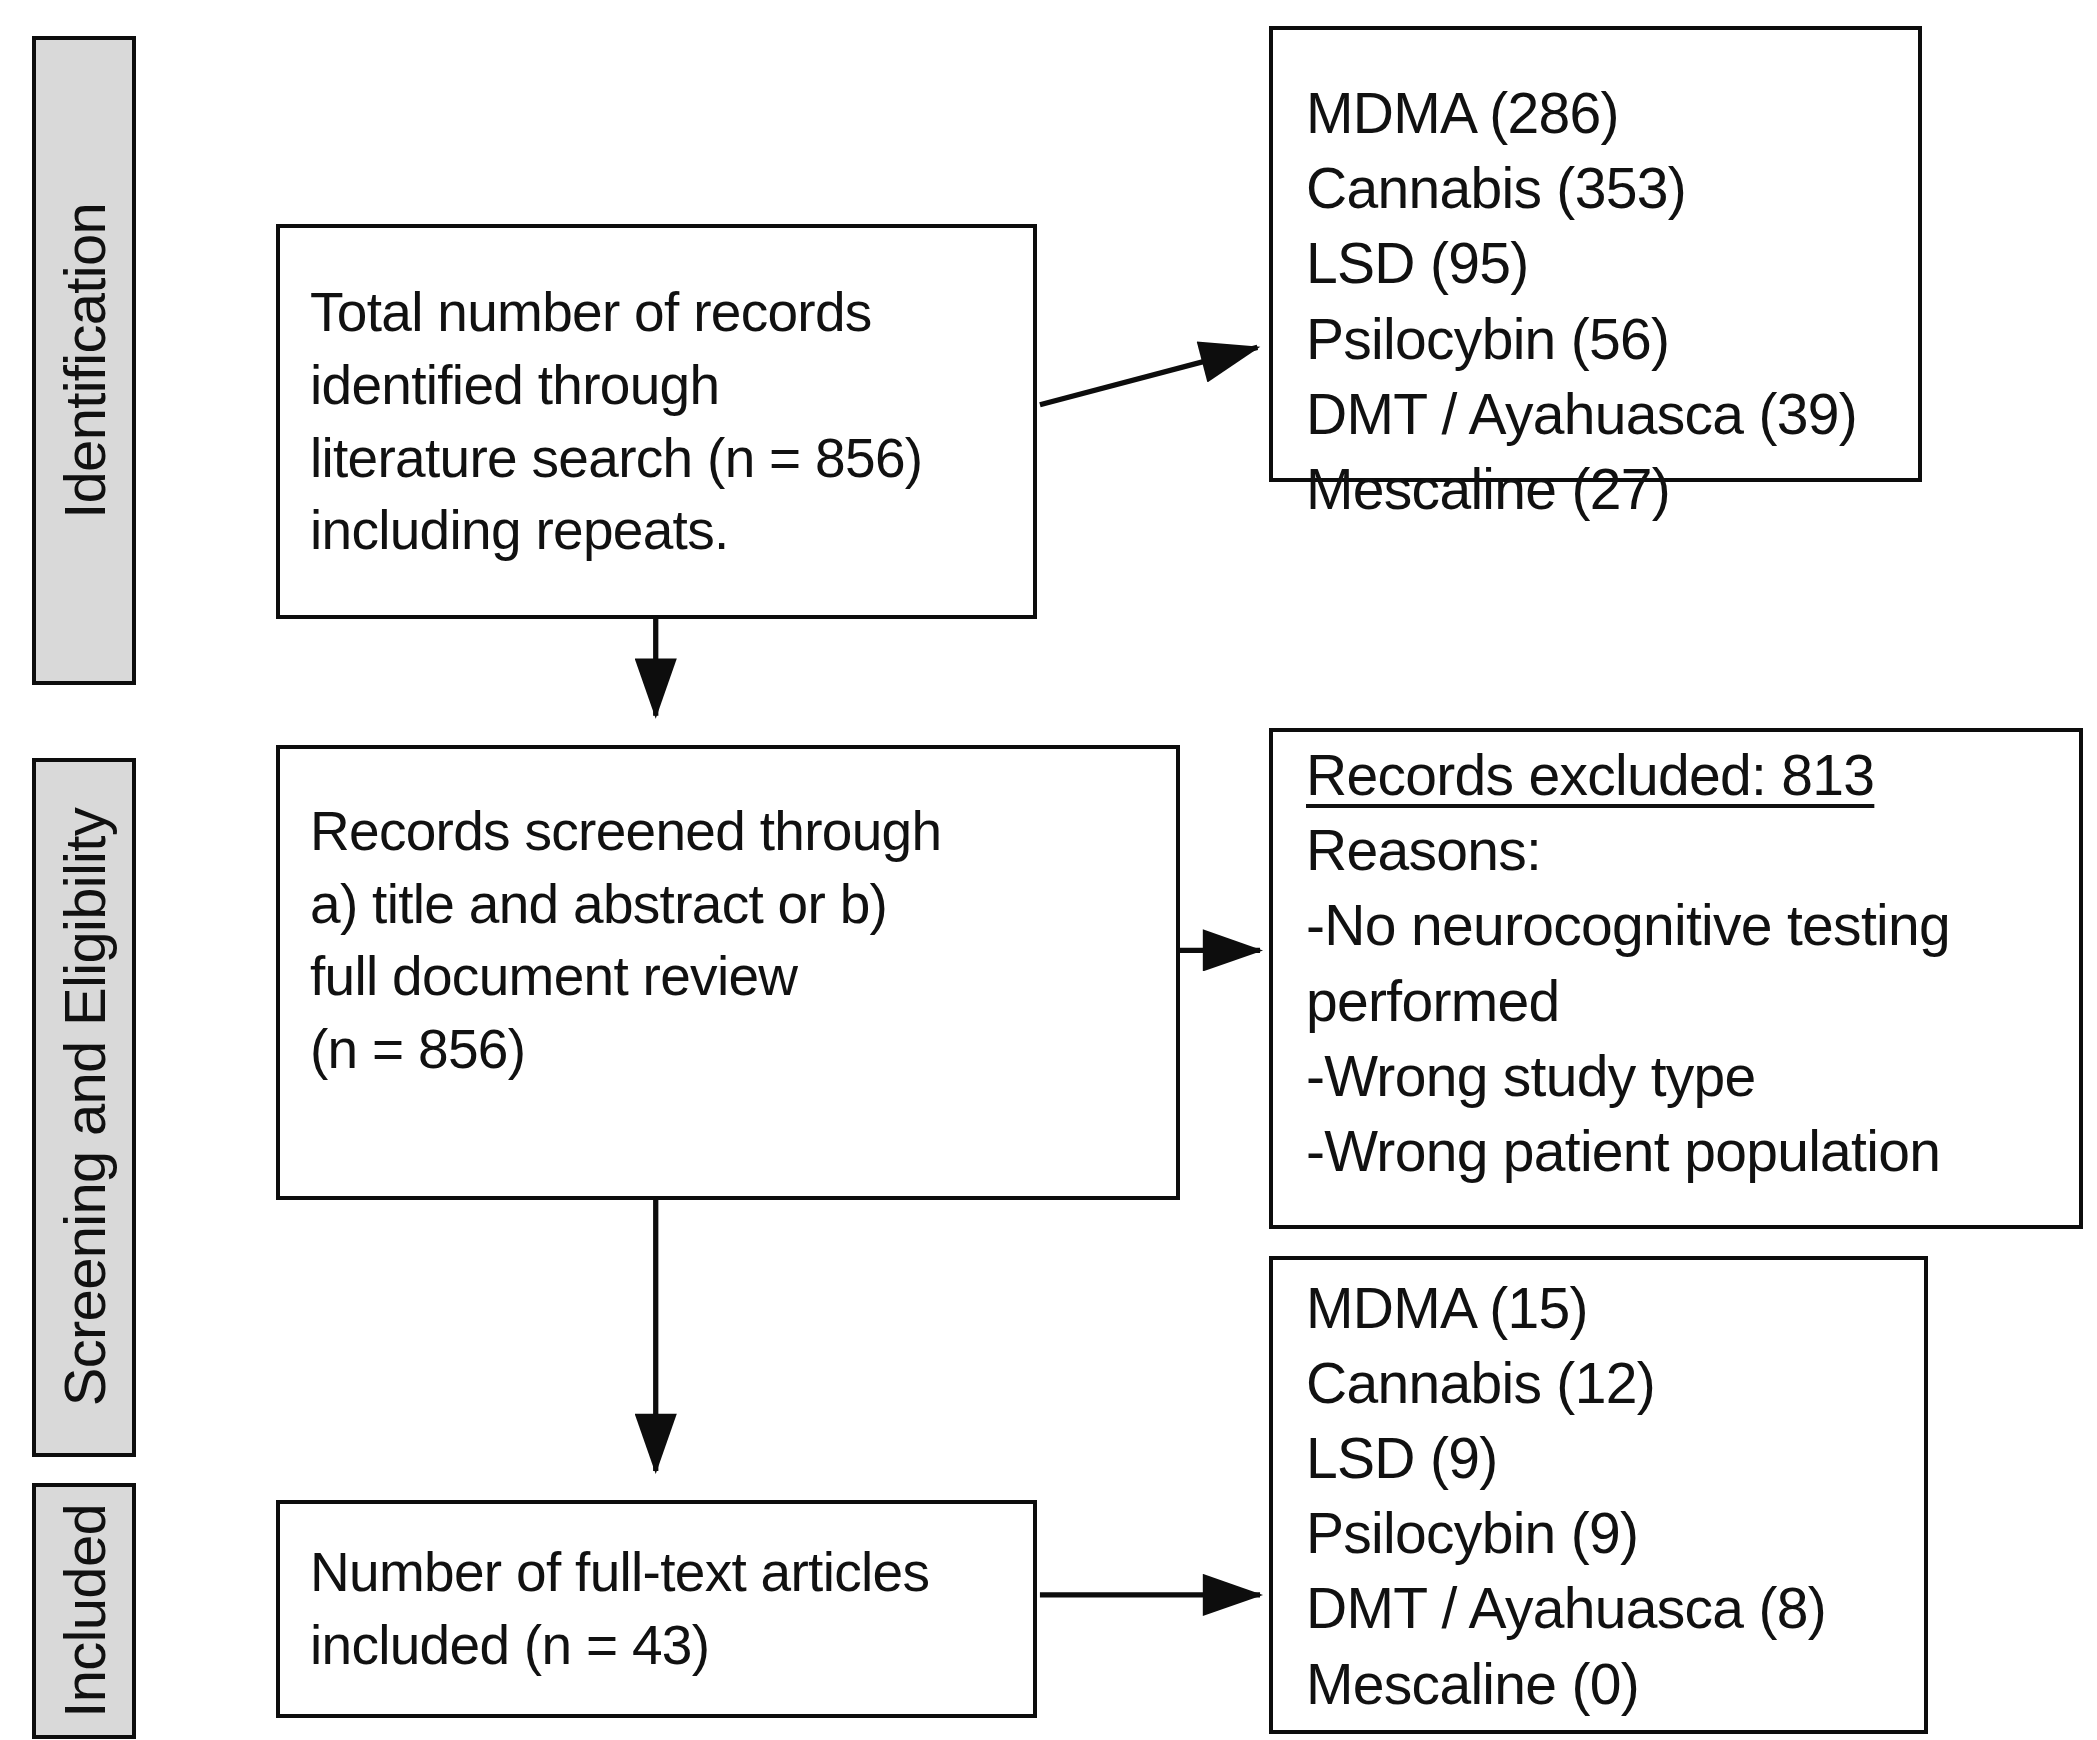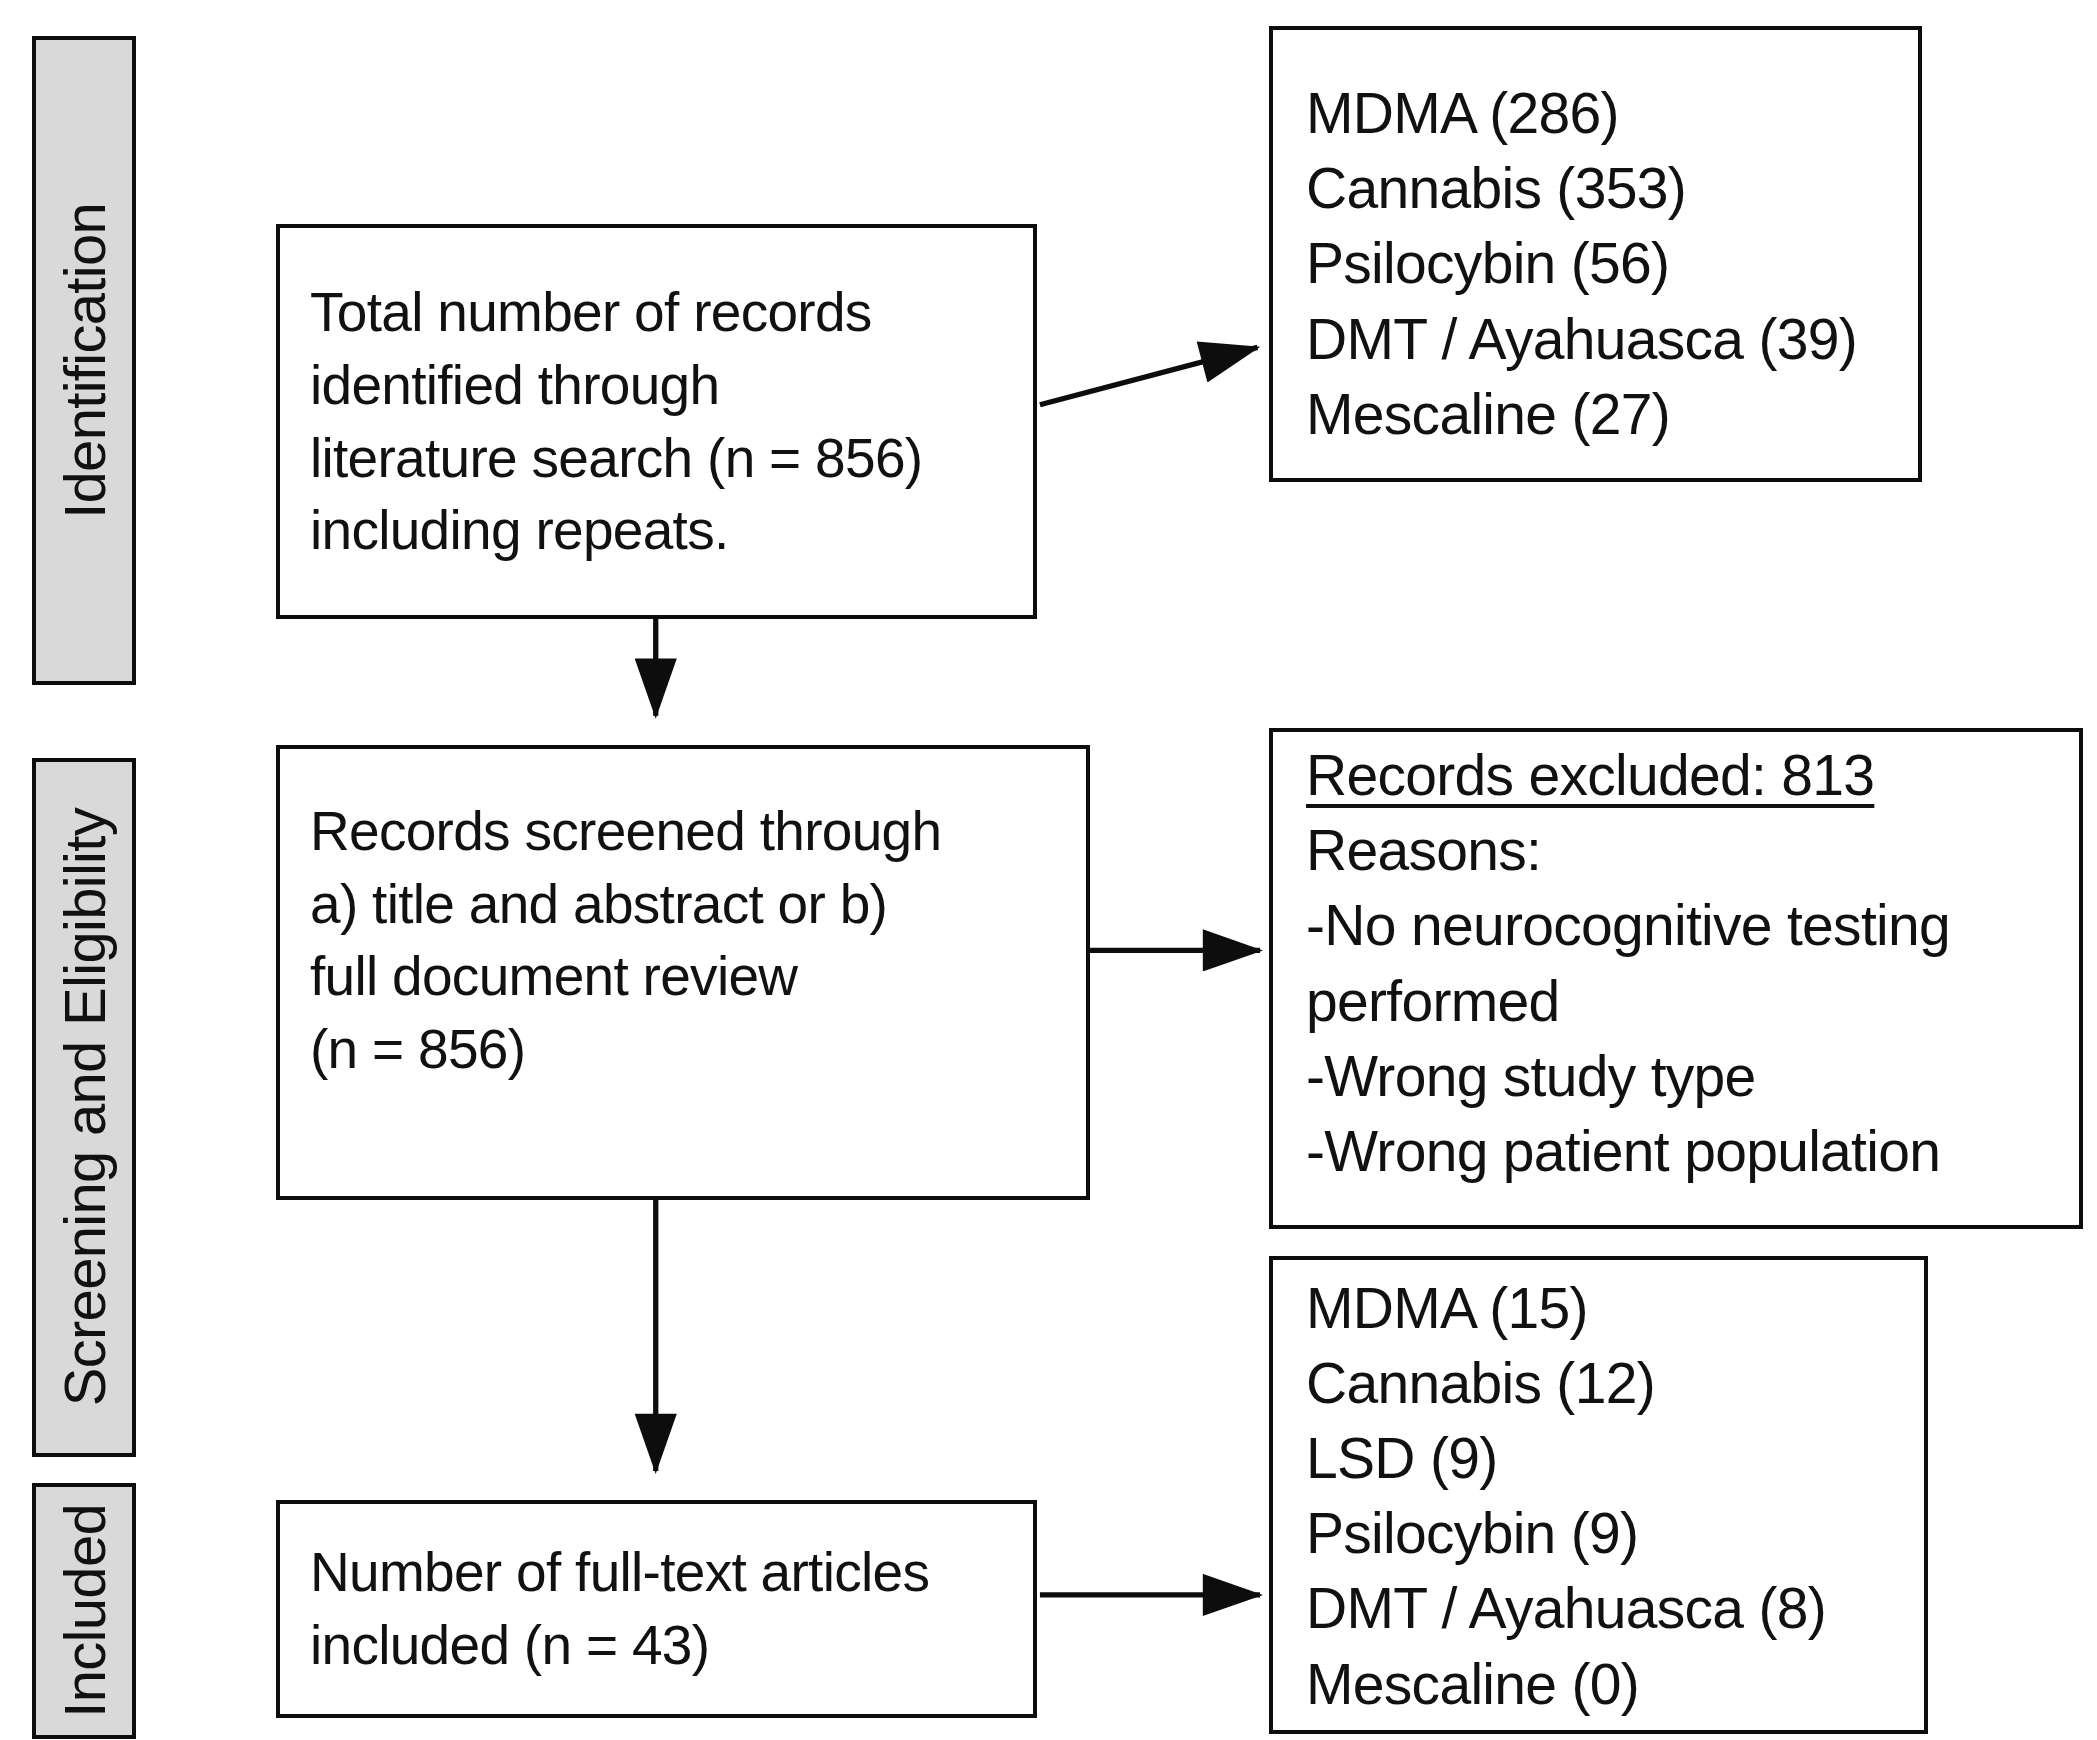--- a/index.html
+++ b/index.html
@@ -53,21 +53,21 @@
     padding:13px 33px;
     box-sizing:border-box;
   }
   .line{white-space:nowrap;}
   .u{text-decoration:underline;text-decoration-thickness:4px;text-underline-offset:9.2px;}
   
   #stage-identification{left:32px;top:36px;width:104px;height:649px;}
   #stage-screening{left:32px;top:758px;width:104px;height:699px;}
   #stage-included{left:32px;top:1483px;width:104px;height:256px;}
   #box-records-identified{left:276px;top:204px;width:761px;height:395px;}
-  #box-records-screened{left:276px;top:725px;width:814px;height:455px;justify-content:flex-start;padding-top:46px;}
+  #box-records-screened{left:276px;top:725px;width:904px;height:455px;justify-content:flex-start;padding-top:46px;}
   #box-full-text-included{left:276px;top:1480px;width:761px;height:218px;}
   #box-substances-identified{left:1269px;top:26px;width:653px;height:456px;padding-top:46px;}
   #box-records-excluded{left:1269px;top:728px;width:814px;height:501px;padding-top:6px;}
   #box-substances-included{left:1269px;top:1256px;width:659px;height:478px;padding-top:10.5px;}
 </style>
 </head>
 <body>
 
 <div class="board">
 
@@ -109,20 +109,21 @@
     </div>
 
   <div class="box mainbox" id="box-full-text-included">
       <div class="line">Number of full-text articles</div>
       <div class="line">included (n = 43)</div>
     </div>
 
   <div class="box rbox" id="box-substances-identified">
       <div class="line">MDMA (286)</div>
       <div class="line">Cannabis (353)</div>
+      <div class="line">LSD (95)</div>
       <div class="line">Psilocybin (56)</div>
       <div class="line">DMT / Ayahuasca (39)</div>
       <div class="line">Mescaline (27)</div>
     </div>
 
   <div class="box rbox" id="box-records-excluded">
     <div class="line u">Records excluded: 813</div>
     <div class="line">Reasons:</div>
     <div>
         <div class="line">-No neurocognitive testing</div>

